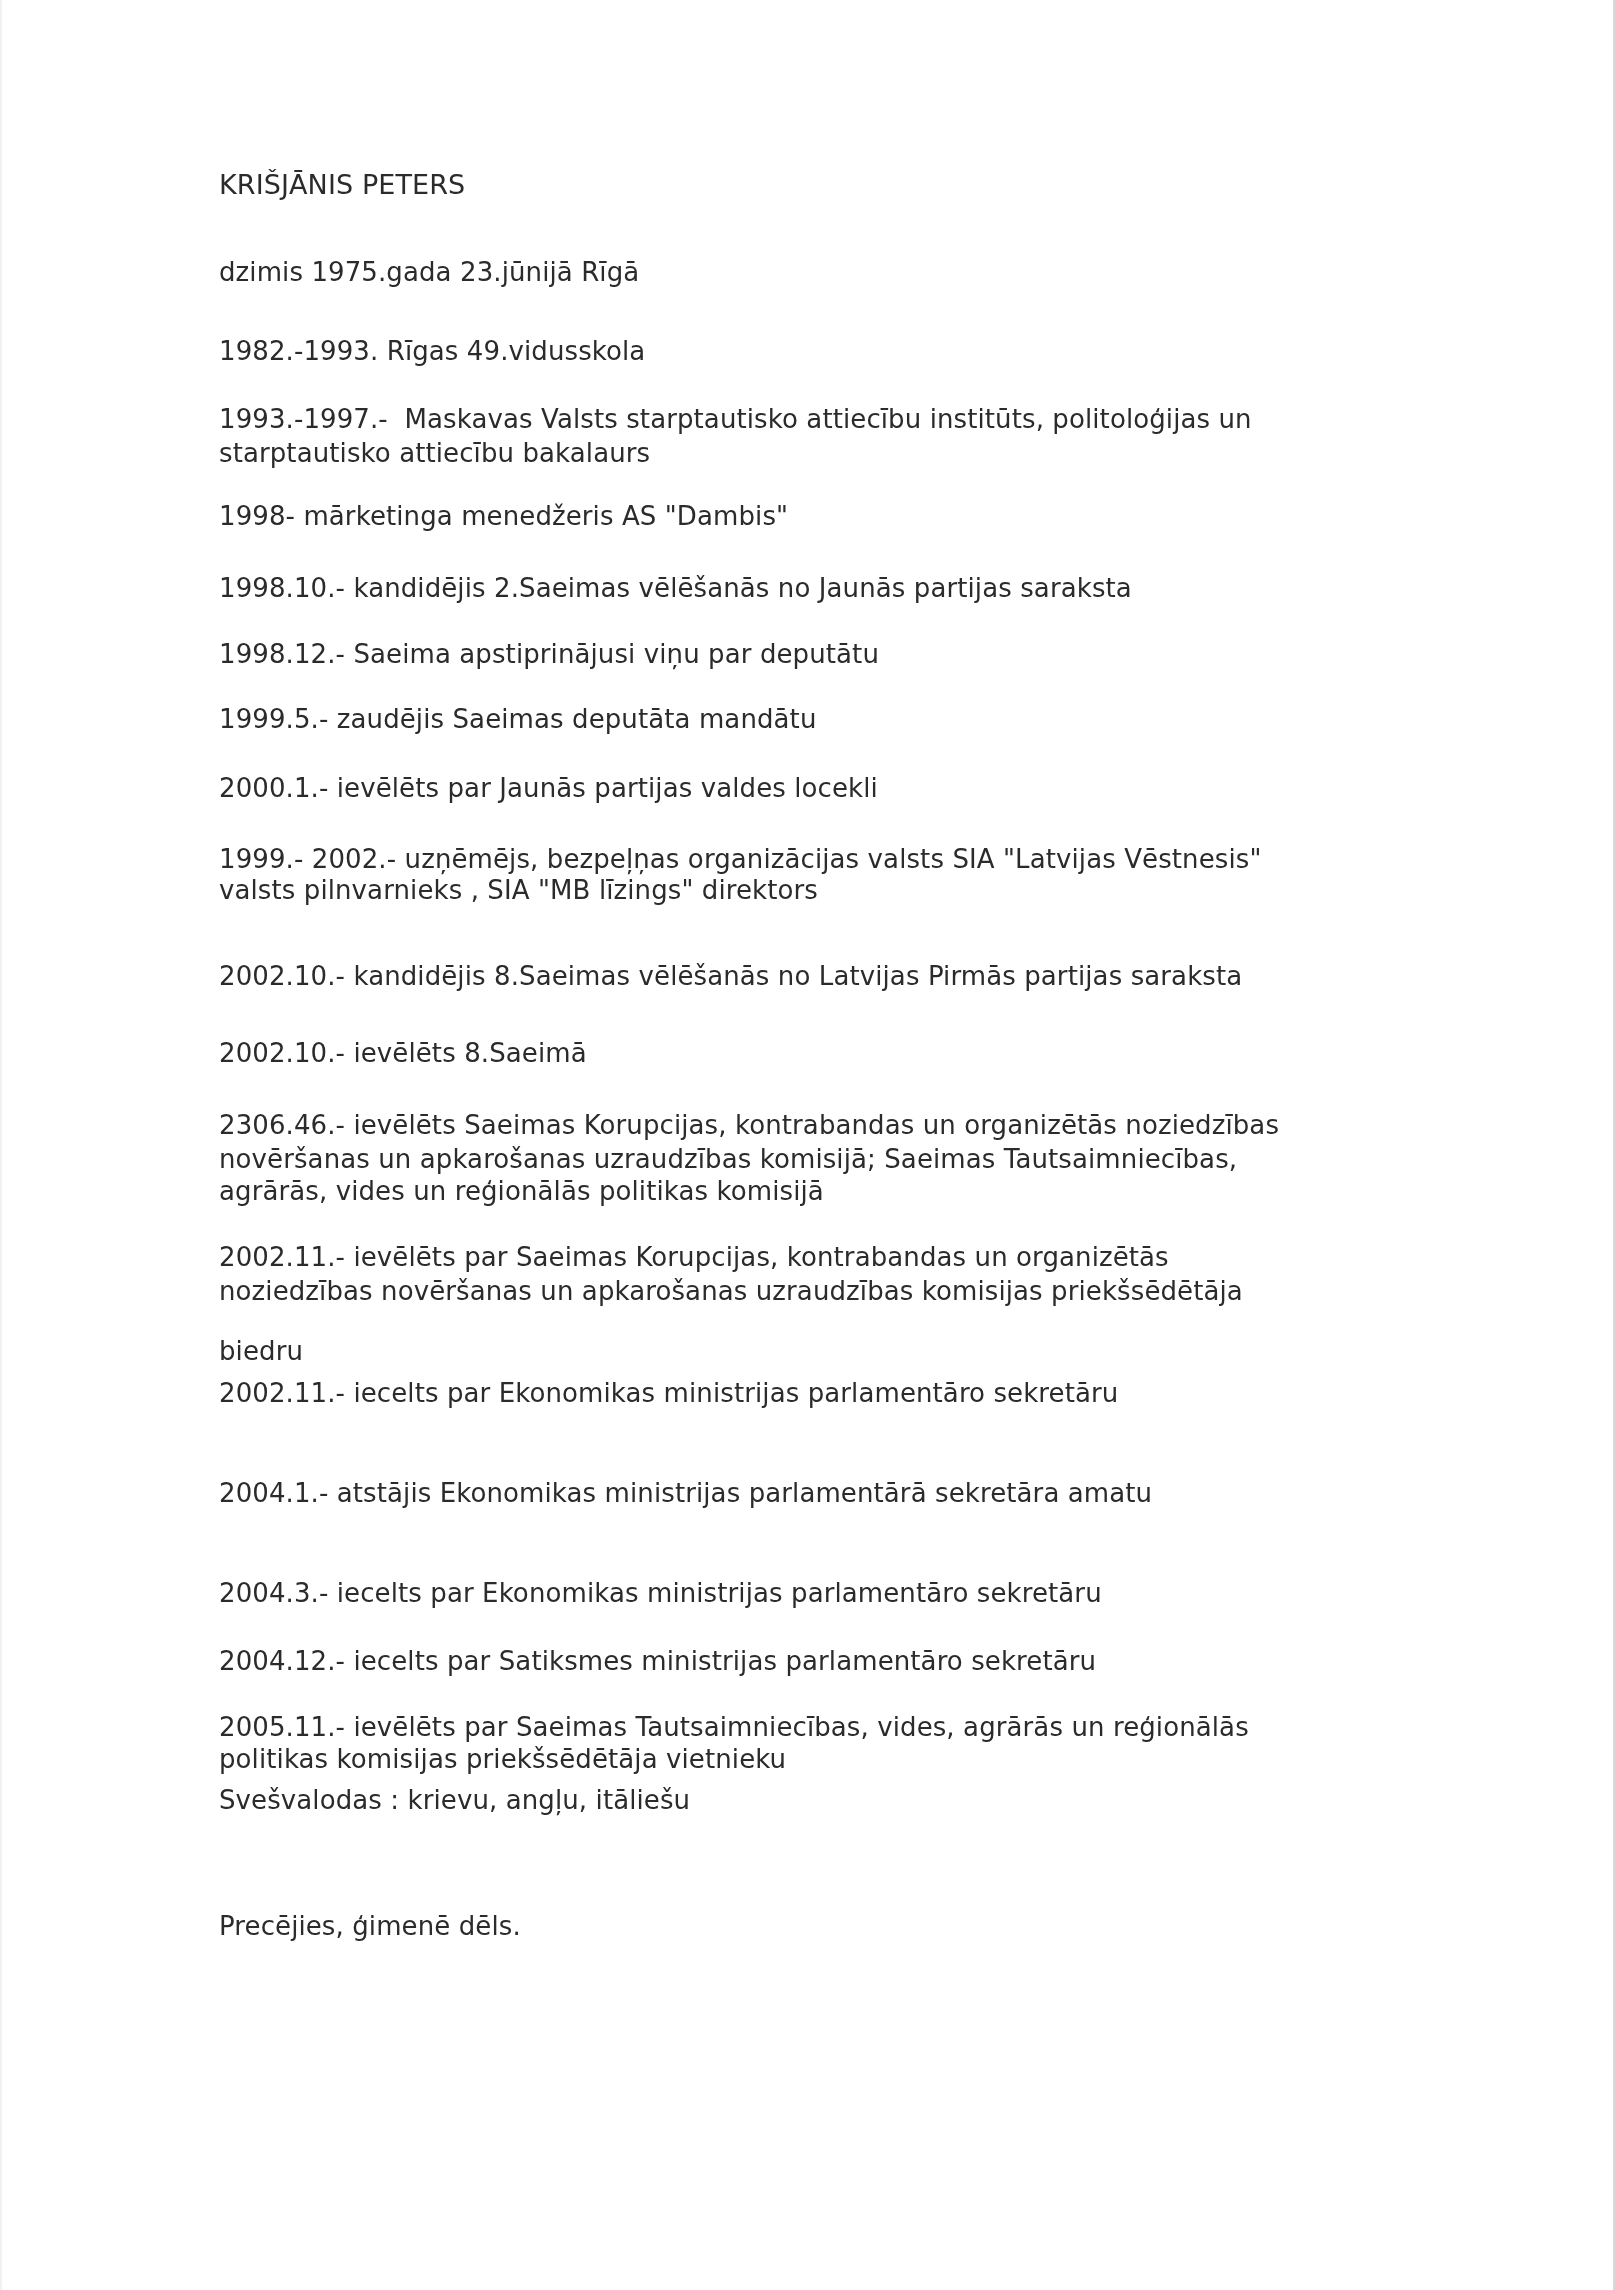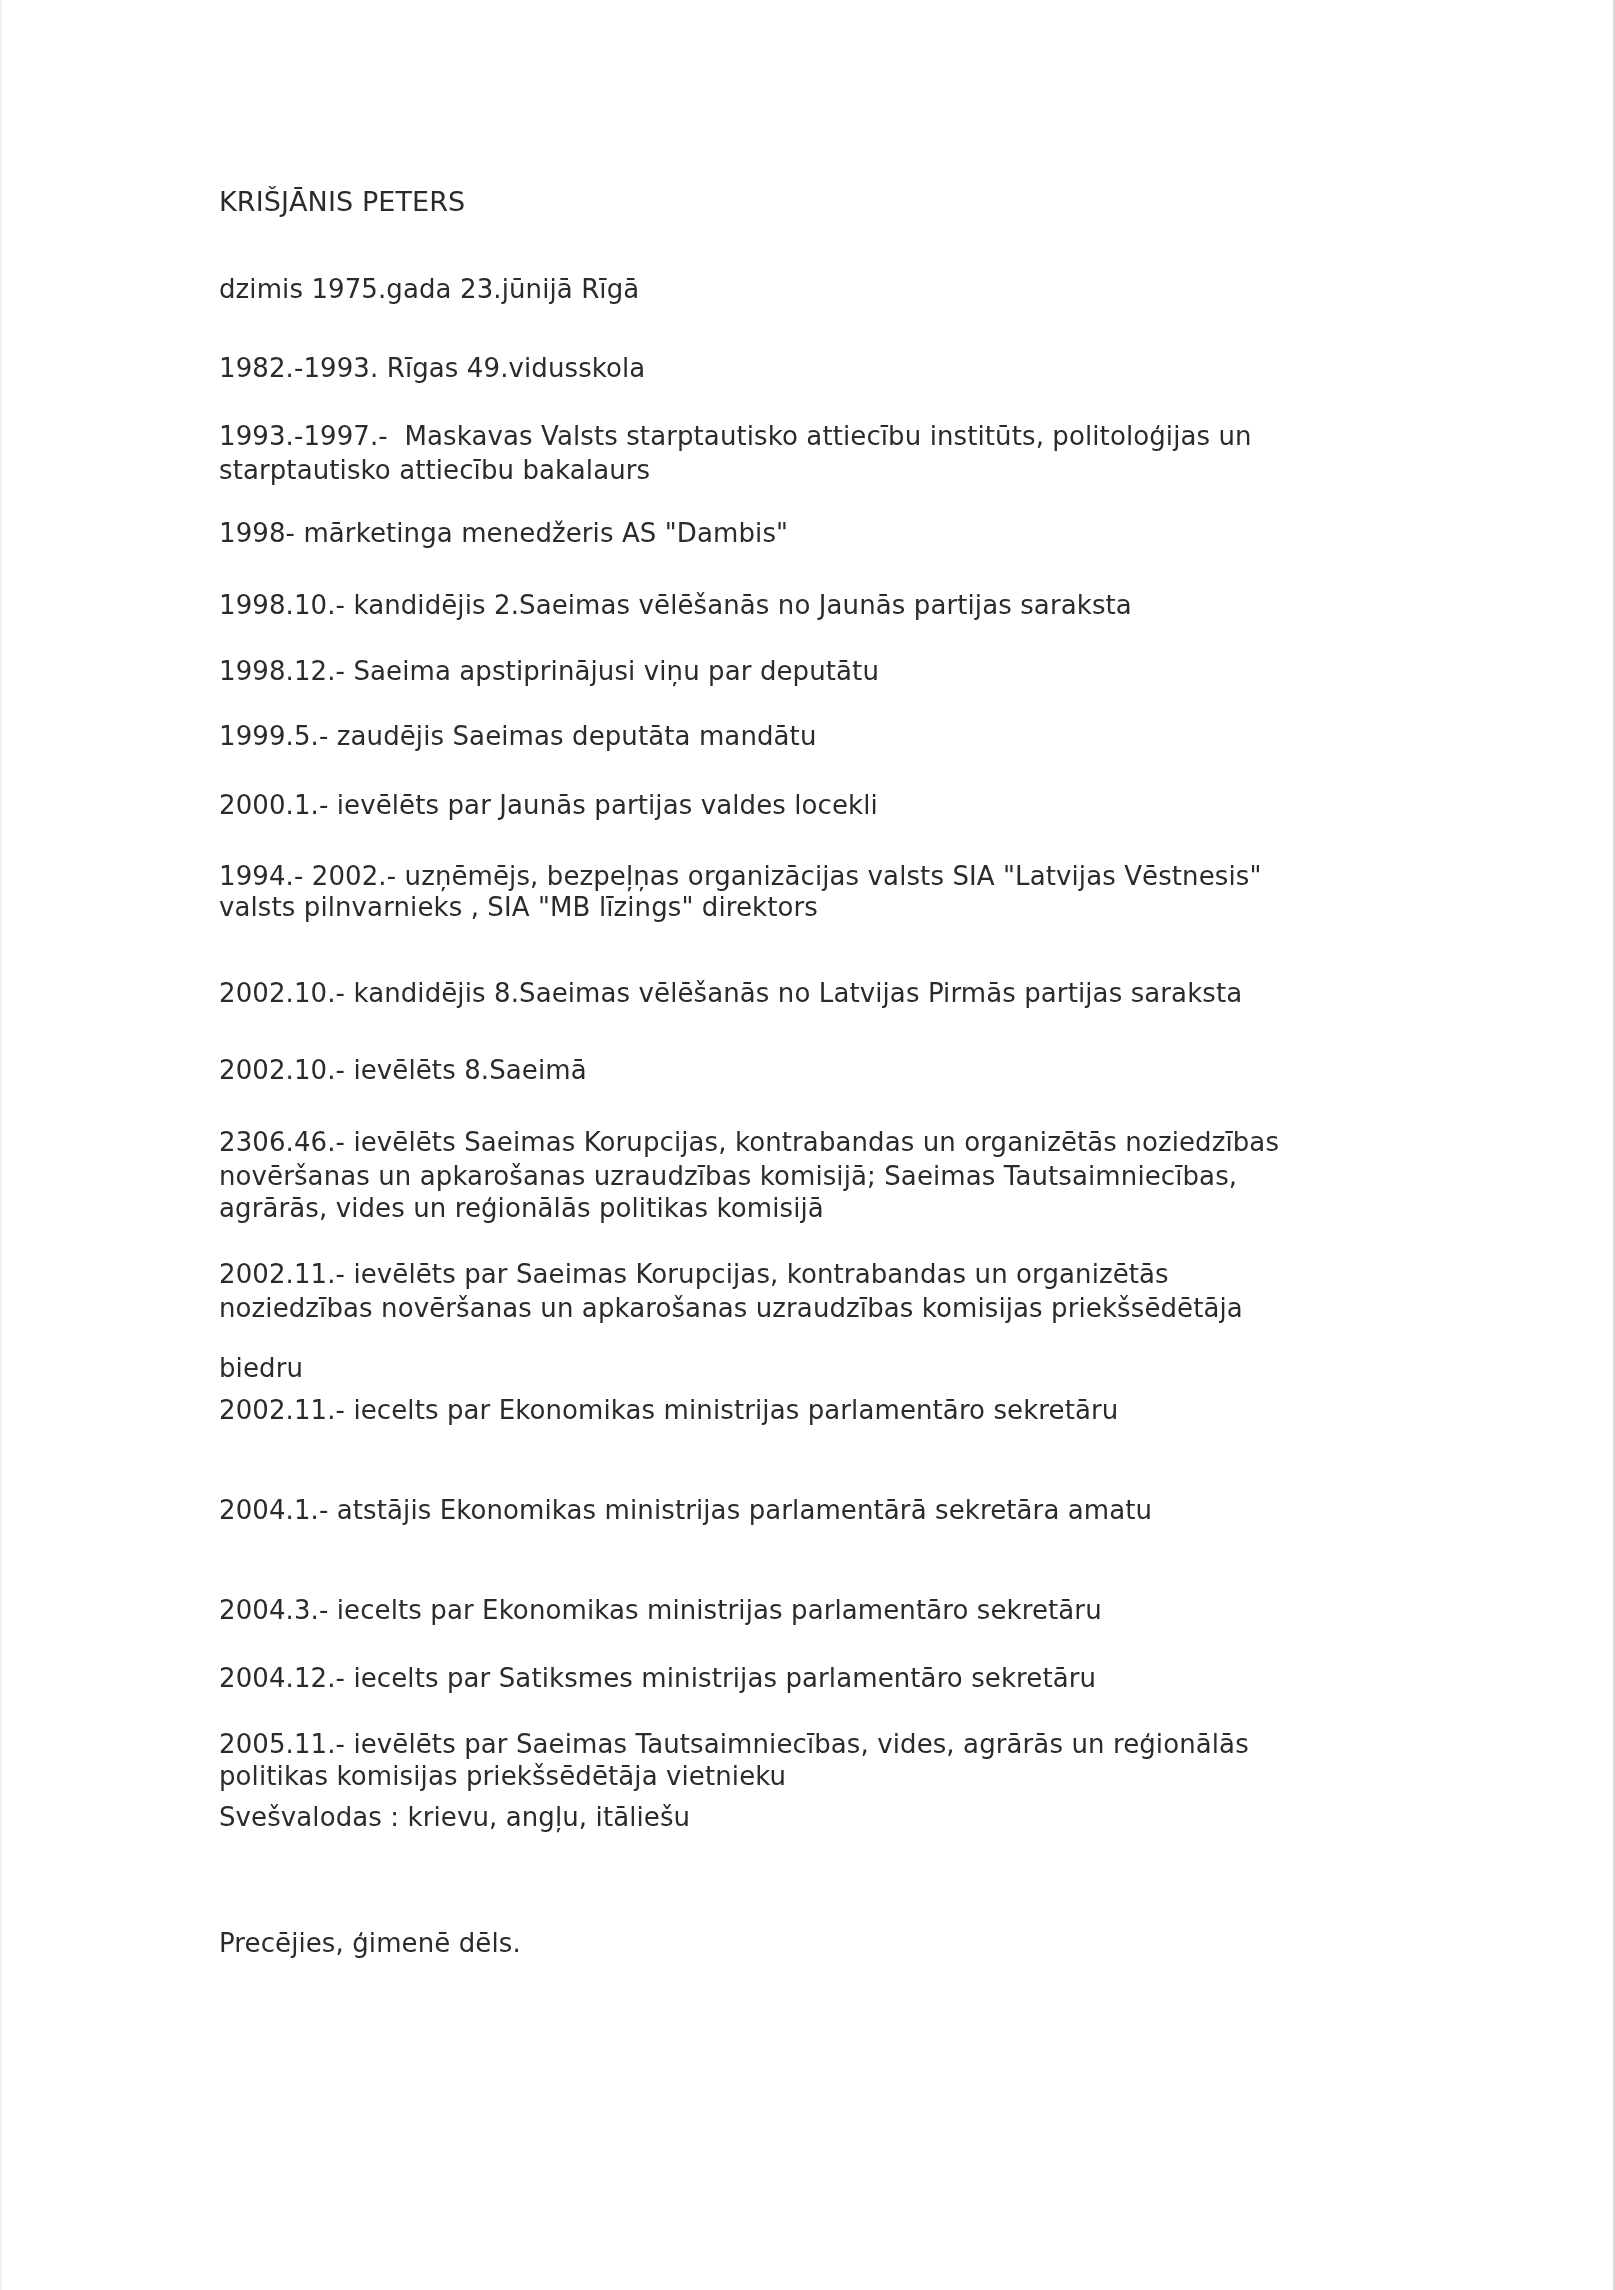--- a/index.html
+++ b/index.html
@@ -18,21 +18,20 @@
     position: absolute; top: 0; left: 0; width: 2px; height: 2290px;
     background: #f2f2f2;
   }
   .line {
     position: absolute;
     left: 219px;
     font-size: 26px;
     line-height: 32px;
     white-space: pre;
     letter-spacing: 0.1px;
-    margin-top: 17px;
   }
   .title { font-size: 27px; }
 </style>
 </head>
 <body>
 
 <div class="page-edge-left"></div>
 <div class="page-edge"></div>
 
 <div>
@@ -43,21 +42,21 @@
 
   <div class="line" style="top:403px">1993.-1997.-  Maskavas Valsts starptautisko attiecību institūts, politoloģijas un</div>
   <div class="line" style="top:437px">starptautisko attiecību bakalaurs</div>
 
   <div class="line" style="top:500px">1998- mārketinga menedžeris AS "Dambis"</div>
   <div class="line" style="top:572px">1998.10.- kandidējis 2.Saeimas vēlēšanās no Jaunās partijas saraksta</div>
   <div class="line" style="top:638px">1998.12.- Saeima apstiprinājusi viņu par deputātu</div>
   <div class="line" style="top:703px">1999.5.- zaudējis Saeimas deputāta mandātu</div>
   <div class="line" style="top:772px">2000.1.- ievēlēts par Jaunās partijas valdes locekli</div>
 
-  <div class="line" style="top:843px">1994.- 2002.- uzņēmējs, bezpeļņas organizācijas valsts SIA "Latvijas Vēstnesis"</div>
+  <div class="line" style="top:843px">1999.- 2002.- uzņēmējs, bezpeļņas organizācijas valsts SIA "Latvijas Vēstnesis"</div>
   <div class="line" style="top:874px">valsts pilnvarnieks , SIA "MB līzings" direktors</div>
 
   <div class="line" style="top:960px">2002.10.- kandidējis 8.Saeimas vēlēšanās no Latvijas Pirmās partijas saraksta</div>
   <div class="line" style="top:1037px">2002.10.- ievēlēts 8.Saeimā</div>
 
   <div class="line" style="top:1109px">2306.46.- ievēlēts Saeimas Korupcijas, kontrabandas un organizētās noziedzības</div>
   <div class="line" style="top:1143px">novēršanas un apkarošanas uzraudzības komisijā; Saeimas Tautsaimniecības,</div>
   <div class="line" style="top:1175px">agrārās, vides un reģionālās politikas komisijā</div>
 
   <div class="line" style="top:1241px">2002.11.- ievēlēts par Saeimas Korupcijas, kontrabandas un organizētās</div>

